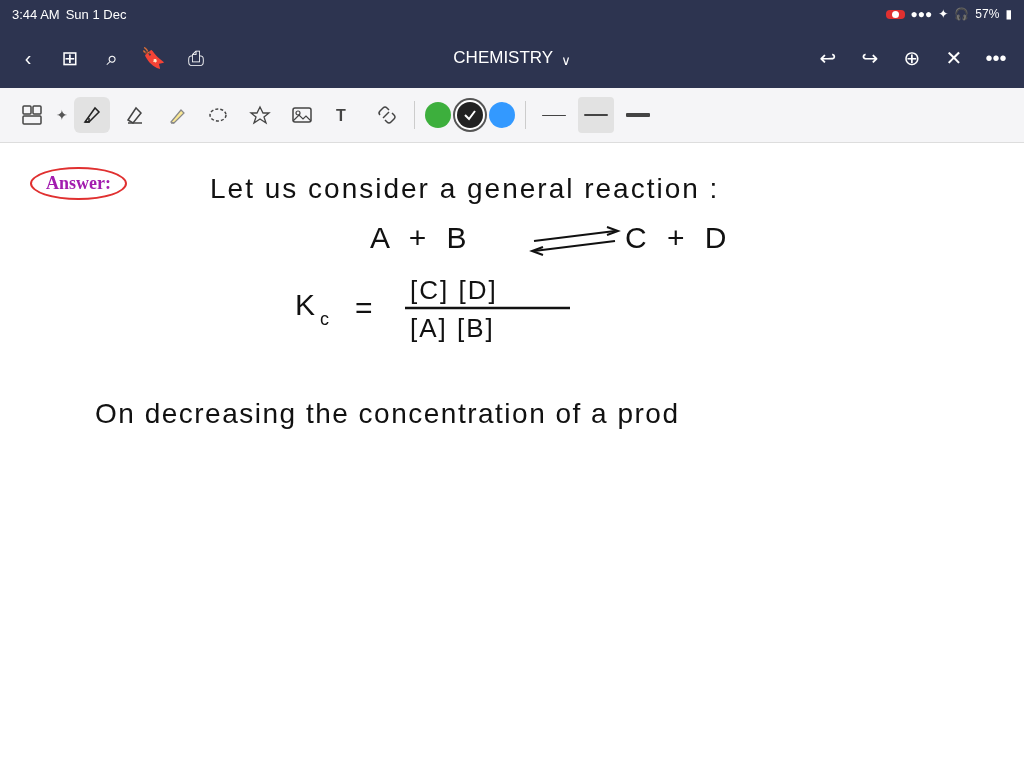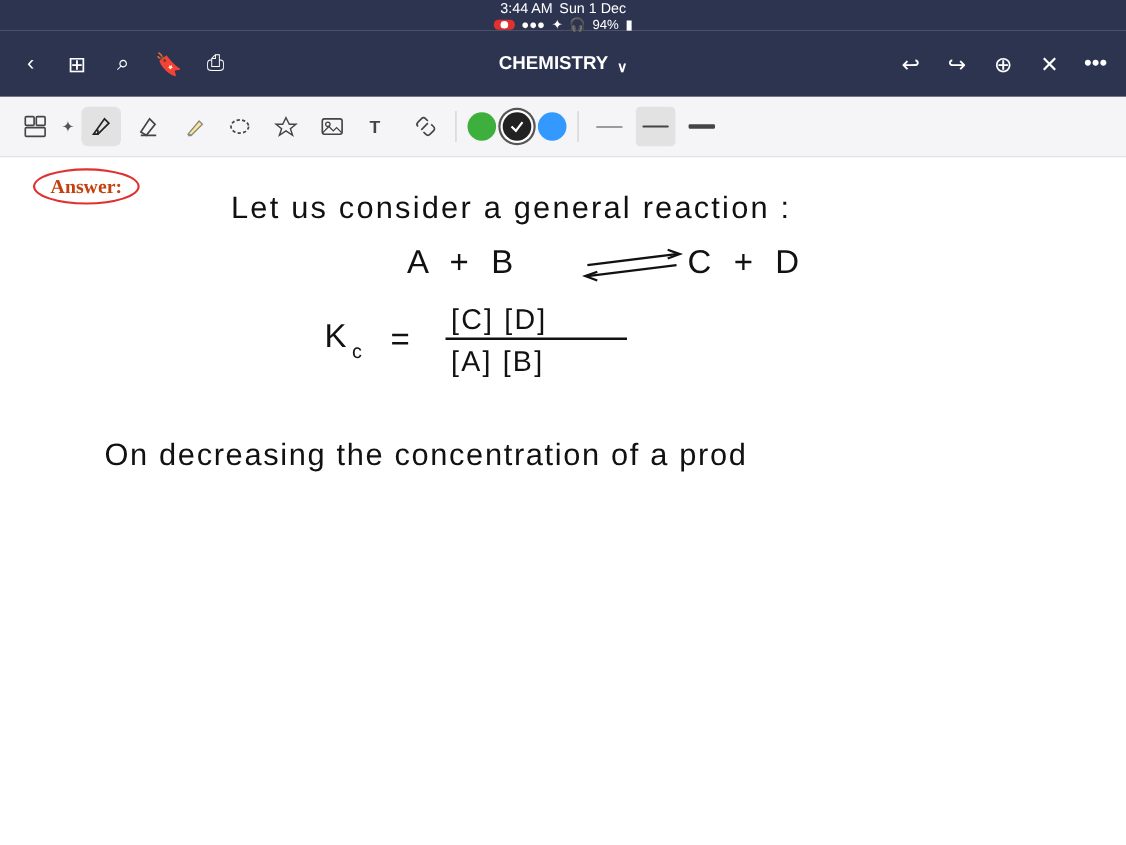--- a/index.html
+++ b/index.html
@@ -15,21 +15,20 @@
     #status-bar {
       width: 100%;
       height: 28px;
       background: #2d3450;
       display: flex;
       align-items: center;
       justify-content: space-between;
       padding: 0 12px;
       color: white;
       font-size: 13px;
-      flex-direction: column;
     }
     .status-left { display: flex; align-items: center; gap: 6px; }
     .status-right { display: flex; align-items: center; gap: 6px; font-size: 12px; }
     .recording-dot {
       background: #e03030;
       color: white;
       border-radius: 4px;
       padding: 1px 6px;
       font-size: 11px;
       font-weight: bold;
@@ -47,21 +46,21 @@
     #toolbar {
       width: 100%;
       height: 60px;
       background: #2d3450;
       display: flex;
       align-items: center;
       justify-content: space-between;
       padding: 0 12px;
     }
     .toolbar-left { display: flex; align-items: center; gap: 10px; }
-    .toolbar-center { display: flex; align-items: flex-end; gap: 6px; color: white; font-size: 17px; font-weight: 700; }
+    .toolbar-center { display: flex; align-items: flex-end; gap: 6px; color: white; font-size: 17px; font-weight: 400; }
     .toolbar-right { display: flex; align-items: center; gap: 10px; }
     .toolbar-btn {
       background: none;
       border: none;
       color: white;
       font-size: 20px;
       cursor: pointer;
       display: flex;
       align-items: center;
       justify-content: center;
@@ -131,28 +130,28 @@
       width: 100%;
       height: calc(768px - 28px - 60px - 55px);
       background: white;
       position: relative;
       overflow: hidden;
     }
 
     
     .answer-label {
       position: absolute;
-      top: 10px;
+      top: 24px;
       left: 30px;
       border: 2.5px solid #e03030;
       border-radius: 50%;
       padding: 4px 14px;
       font-family: 'Comic Sans MS', 'Segoe UI', cursive;
       font-size: 18px;
-      color: #c2410c;
+      color: #a21caf;
       font-weight: bold;
     }
 
     
     .hw-svg {
       position: absolute;
       top: 0; left: 0;
       width: 100%;
       height: 100%;
     }
@@ -163,21 +162,21 @@
 <div id="status-bar">
   <div class="status-left">
     <span>3:44 AM</span>
     <span>Sun 1 Dec</span>
   </div>
   <div class="status-right">
     <span class="recording-dot"></span>
     <span>●●●</span>
     <span>✦</span>
     <span>🎧</span>
-    <span>94%</span>
+    <span>57%</span>
     <span>▮</span>
   </div>
 </div>
 
 <div id="toolbar">
   <div class="toolbar-left">
     <button class="toolbar-btn">‹</button>
     <button class="toolbar-btn">⊞</button>
     <button class="toolbar-btn">⌕</button>
     <button class="toolbar-btn">🔖</button>

